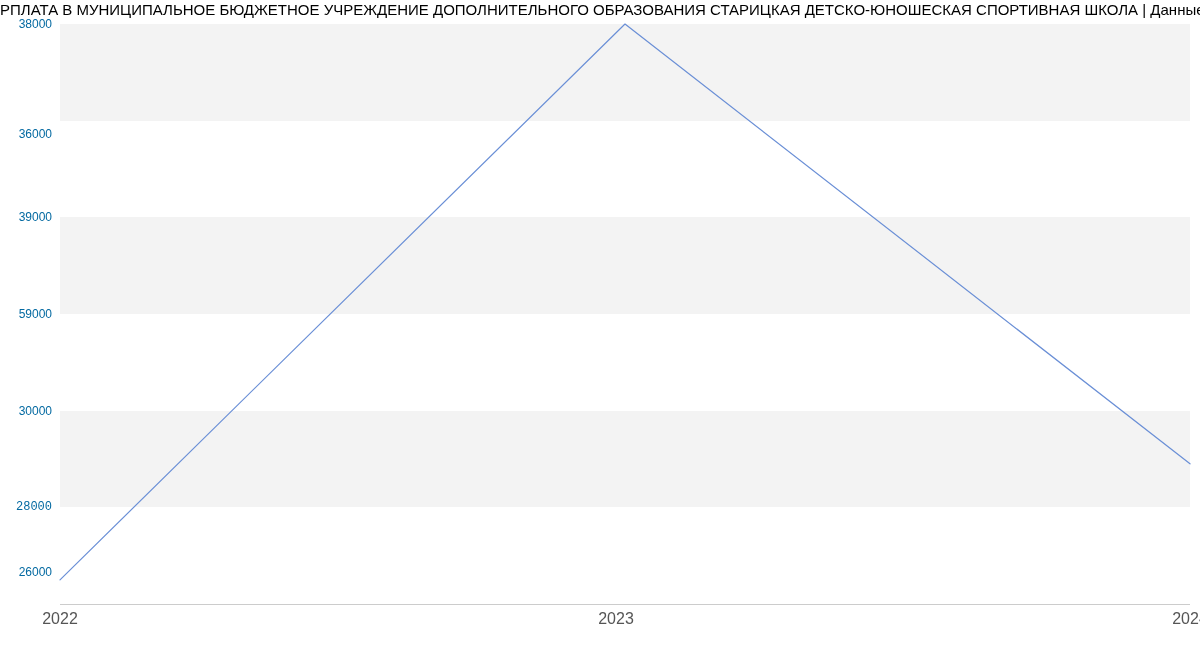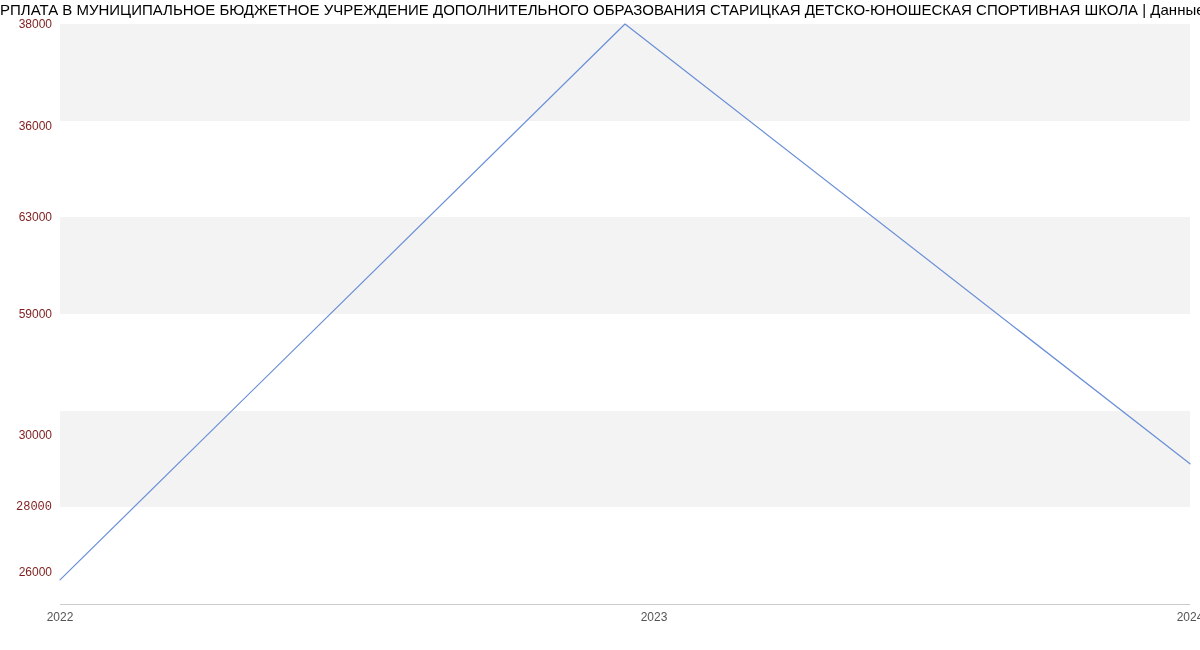--- a/index.html
+++ b/index.html
@@ -43,29 +43,29 @@
   }
   .axis-line {
     position: absolute;
     background: #cccccc;
   }
   .y-tick-label {
     position: absolute;
     right: 100%;
     margin-right: 8px;
     font-size: 12px;
-    color: #7f1d1d;
+    color: #0369a1;
     transform: translateY(-50%);
     white-space: nowrap;
   }
   .x-tick-label {
     position: absolute;
     top: 100%;
     margin-top: 6px;
-    font-size: 12px;
+    font-size: 16px;
     color: #555;
     transform: translateX(-50%);
     white-space: nowrap;
   }
   svg.line-svg {
     position: absolute;
     left: 0;
     top: 0;
     width: 100%;
     height: 100%;
@@ -87,23 +87,23 @@
 
   <div class="plot-area" id="plot">
       <div class="band" style="top: 0px; height: 96.6667px;"></div>
       <div class="band" style="top: 193.333px; height: 96.6667px;"></div>
       <div class="band" style="top: 386.667px; height: 96.6667px;"></div>
     <svg class="line-svg" id="svg" viewBox="0 0 1130 580" preserveAspectRatio="none">
         <polyline points="0,555.8333333333334 565,0 1130,439.83333333333337" class="series-line"></polyline>
       </svg>
   <div class="y-tick-label" style="top: 548px;">26000</div>
       <div class="y-tick-label" style="top: 483.333px; font-family: Liberation Mono, monospace;">28000</div>
-      <div class="y-tick-label" style="top: 386.667px; margin-top: 24px;">30000</div>
+      <div class="y-tick-label" style="top: 386.667px;">30000</div>
       <div class="y-tick-label" style="top: 290px;">59000</div>
-      <div class="y-tick-label" style="top: 193.333px;">63000</div>
-      <div class="y-tick-label" style="top: 102px;">36000</div>
+      <div class="y-tick-label" style="top: 193.333px;">39000</div>
+      <div class="y-tick-label" style="top: 110px;">36000</div>
       <div class="y-tick-label" style="top: 0px;">38000</div>
       <div class="x-tick-label" style="left: 0px;">2022</div>
-      <div class="x-tick-label" style="left: 594px;">2023</div>
+      <div class="x-tick-label" style="left: 556px;">2023</div>
       <div class="x-tick-label" style="left: 1130px;">2024</div>
       <div class="axis-line" style="left: 0px; top: 579.5px; width: 1130px; height: 1px;"></div>
     </div>
 </div>
 
 </body></html>

